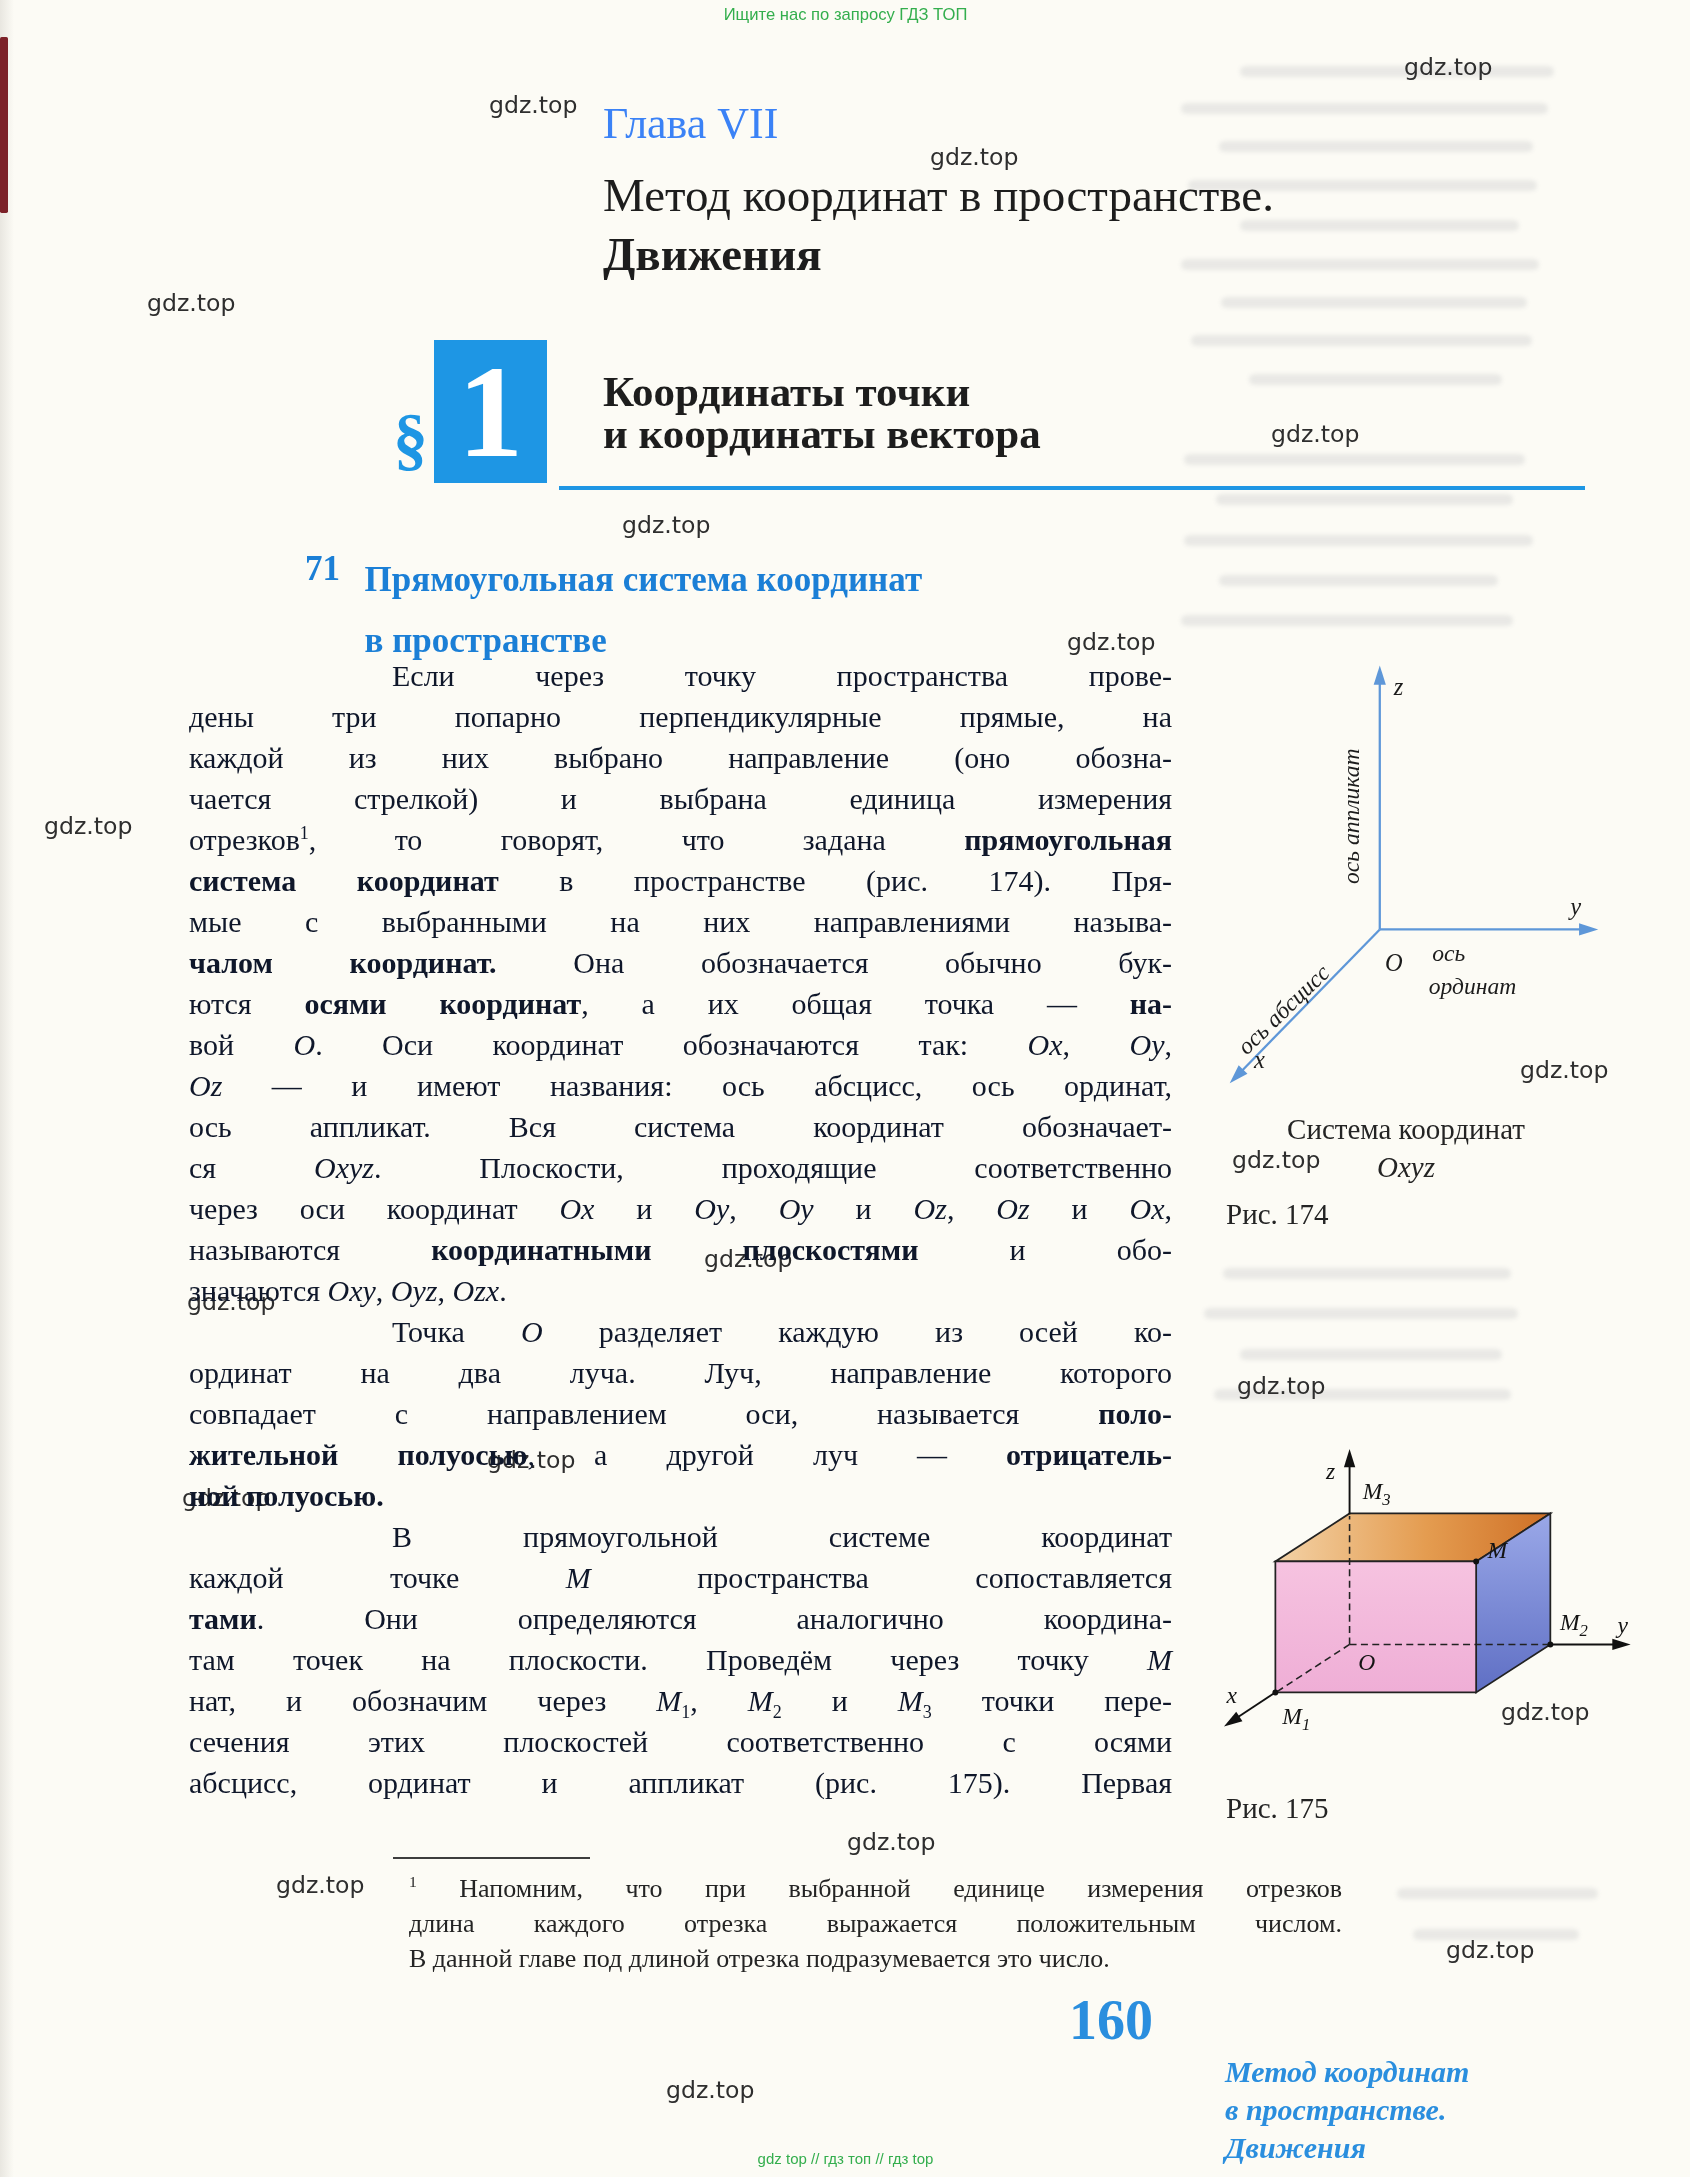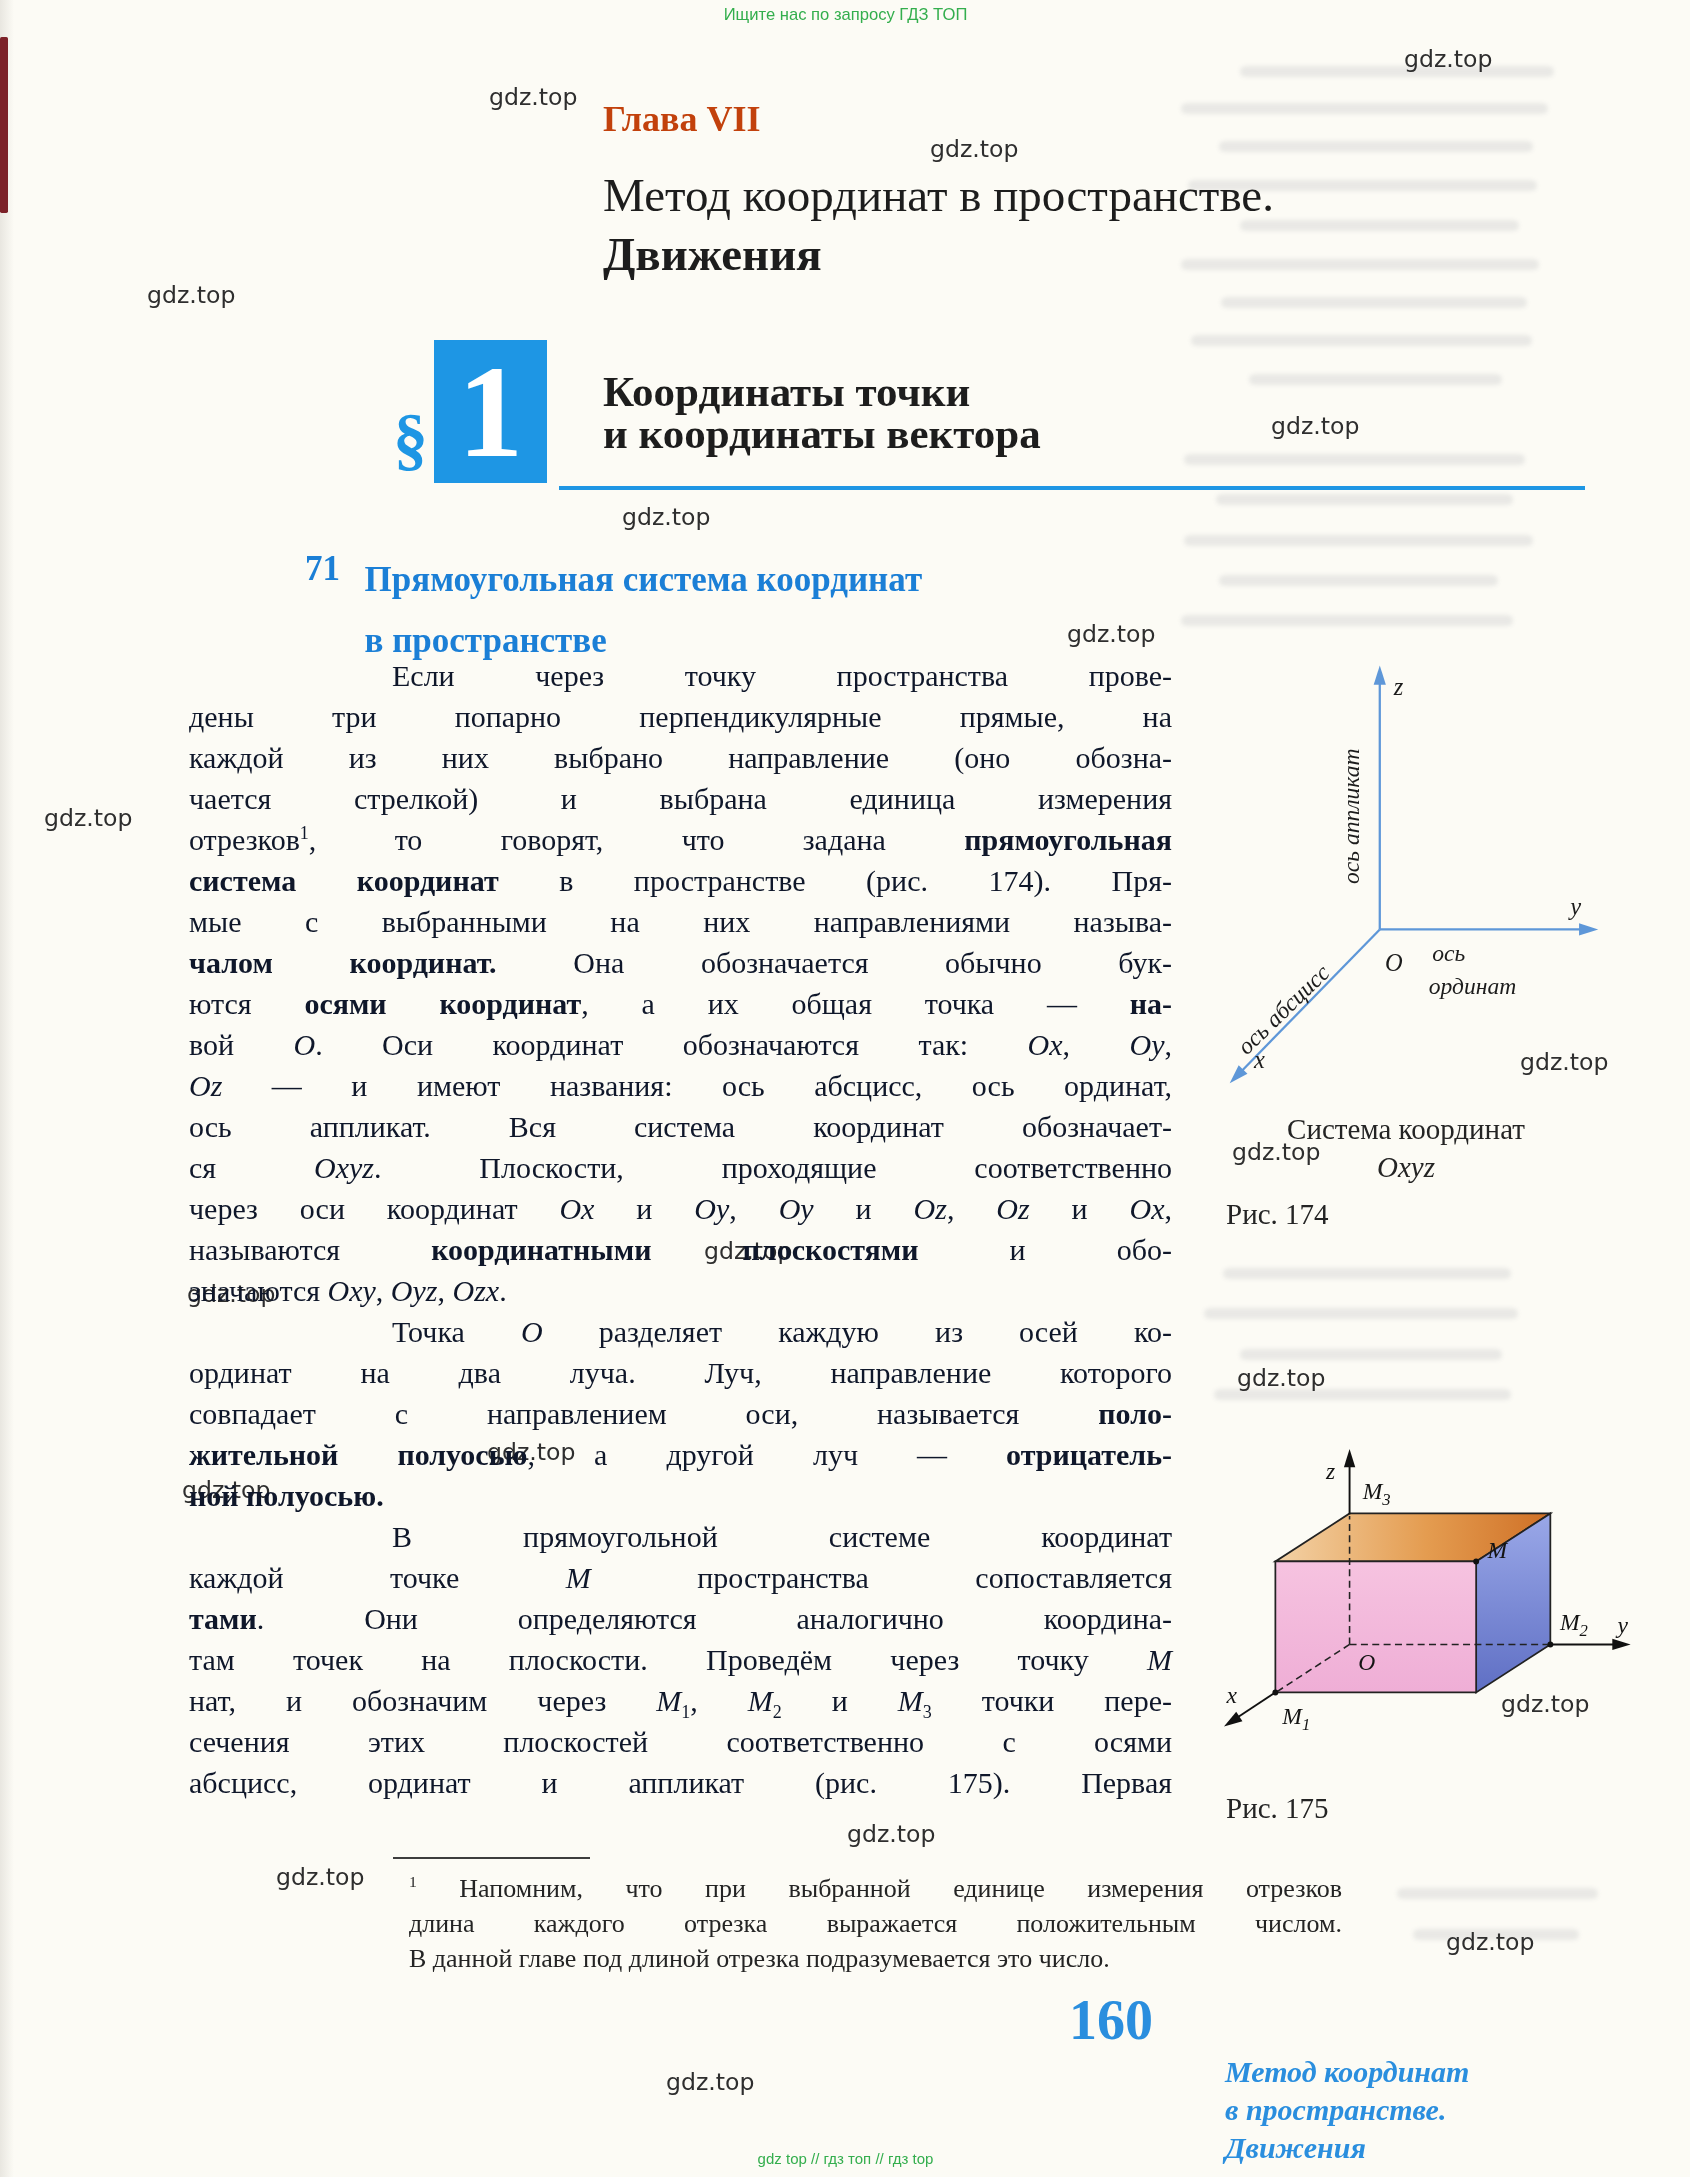--- a/index.html
+++ b/index.html
@@ -7,24 +7,24 @@
         font-family:"Liberation Serif","DejaVu Serif",serif;color:#242424;}
   .page::before{content:"";position:absolute;left:0;top:0;width:14px;height:100%;
         background:linear-gradient(to right,rgba(60,50,40,.10),rgba(60,50,40,0));pointer-events:none;}
   .abs{position:absolute;}
 
   .promo{position:absolute;top:5.2px;left:0;right:0;text-align:center;
         font-family:"Liberation Sans","DejaVu Sans",sans-serif;font-size:16.6px;color:#33ae4d;}
   .red-strip{position:absolute;left:0;top:37px;width:7.9px;height:176px;background:#7c2128;border-radius:1.7px;}
 
   .wm{position:absolute;font-family:"DejaVu Sans","Liberation Sans",sans-serif;
-      font-size:23.6px;color:#2e2e2e;white-space:nowrap;}
+      font-size:23.6px;color:#2e2e2e;white-space:nowrap;margin-top:8px;}
   .bleed{position:absolute;height:11.4px;background:#6f7280;opacity:.13;filter:blur(2.2px);border-radius:6.1px;}
 
-  .chapter-label{position:absolute;left:603px;top:98px;font-size:36px;font-weight:bold;color:#c2410c;}
+  .chapter-label{position:absolute;left:603px;top:98px;font-size:44px;font-weight:normal;color:#3b82f6;}
   .chapter-line1{position:absolute;left:603px;top:168px;font-size:47px;font-weight:normal;color:#1d1d1d;}
   .chapter-line2{position:absolute;left:603px;top:227px;font-size:47px;font-weight:bold;color:#1d1d1d;}
 
   .badge{position:absolute;left:434px;top:340px;width:113px;height:143px;background:#1e96e4;}
   .badge-num{width:100%;height:100%;display:flex;align-items:center;justify-content:center;
       color:#ffffff;font-size:131px;font-weight:bold;line-height:1;}
   .par-sign{position:absolute;left:393px;top:404px;font-size:70px;font-weight:bold;color:#1e96e4;line-height:1;}
   .sec-title1{position:absolute;left:603px;top:367px;font-size:43px;font-weight:bold;color:#1d1d1d;}
   .sec-title2{position:absolute;left:603px;top:409px;font-size:43px;font-weight:bold;color:#1d1d1d;}
   .sec-rule{position:absolute;left:559px;top:486px;width:1026px;height:3.5px;background:#1e96e4;}

